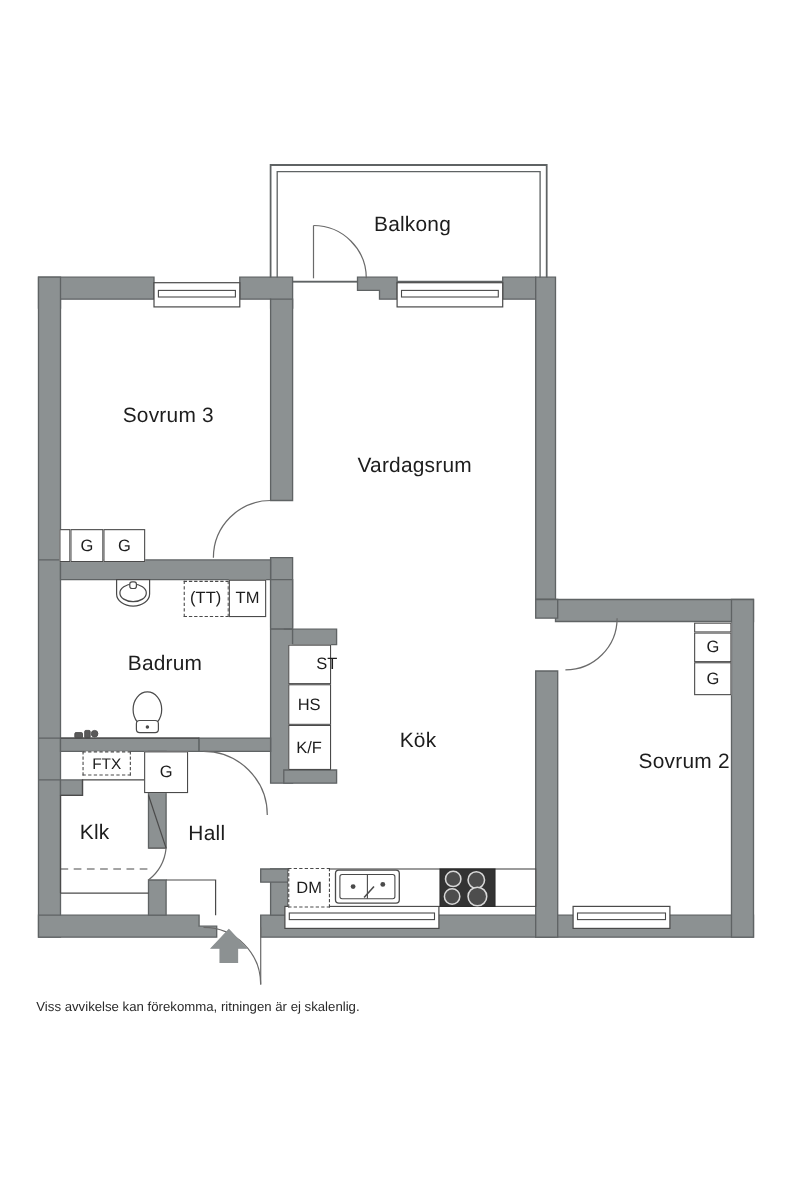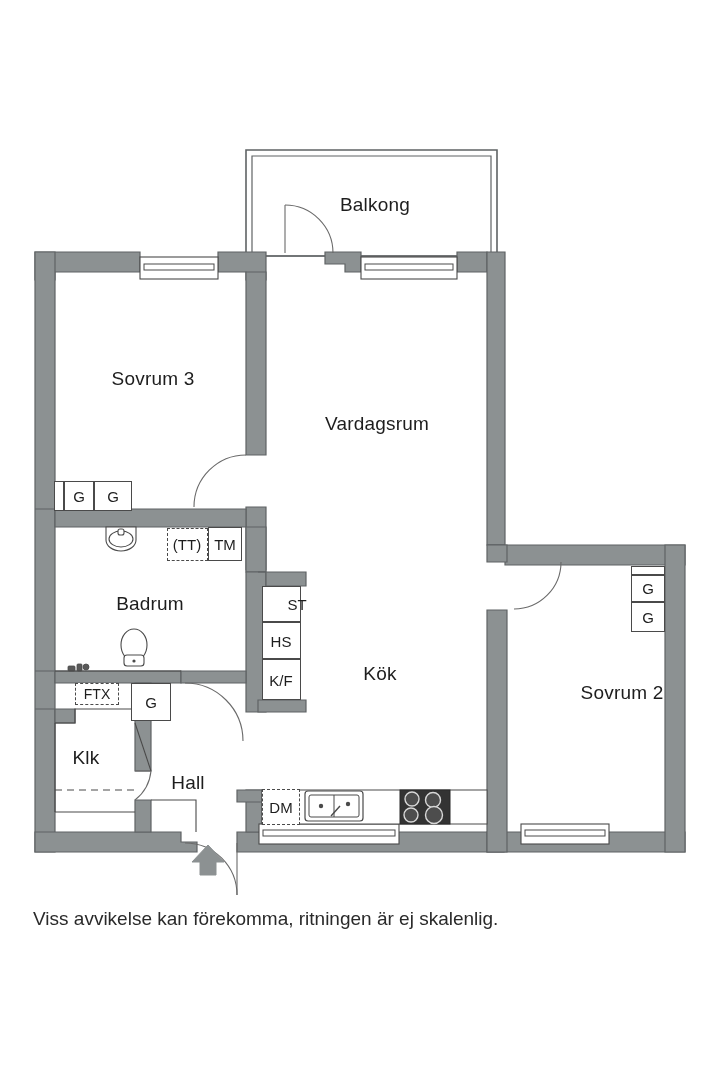--- a/index.html
+++ b/index.html
@@ -47,21 +47,21 @@
     transform: translate(-50%, -50%);
   }
   .fix-label.small {
     font-size: 14px;
   }
   .caption {
     position: absolute;
     left: 33px;
     top: 908px;
     font-family: "Liberation Sans", sans-serif;
-    font-size: 19px;
+    font-size: 12px;
     color: #2a2a2a;
     white-space: nowrap;
   }
 </style>
 </head>
 <body>
 
 <div id="plan-stage">
 
   <svg id="plan-svg" width="720" height="1080" viewBox="0 0 720 1080">
@@ -264,21 +264,21 @@
   <div style="position:absolute;left:631px;top:575px;width:34px;height:27px;background:#fff;border:1.1px solid #4a4a4a;box-sizing:border-box;"></div>
   <div style="position:absolute;left:631px;top:602px;width:34px;height:30px;background:#fff;border:1.1px solid #4a4a4a;box-sizing:border-box;"></div>
 
   <div class="room-label" style="left:375px;top:205px;">Balkong</div>
   <div class="room-label" style="left:153px;top:379px;">Sovrum 3</div>
   <div class="room-label" style="left:377px;top:424px;">Vardagsrum</div>
   <div class="room-label" style="left:150px;top:604px;">Badrum</div>
   <div class="room-label" style="left:380px;top:674px;">Kök</div>
   <div class="room-label" style="left:588px;top:693px;margin-left:34px;">Sovrum 2</div>
   <div class="room-label" style="left:86px;top:758px;">Klk</div>
-  <div class="room-label" style="left:188px;top:759px;margin-top:24px;">Hall</div>
+  <div class="room-label" style="left:188px;top:759px;">Hall</div>
 
   <div class="fix-label" style="left:79px;top:496px;">G</div>
   <div class="fix-label" style="left:113px;top:496px;">G</div>
   <div class="fix-label" style="left:187px;top:544px;">(TT)</div>
   <div class="fix-label" style="left:225px;top:544px;">TM</div>
   <div class="fix-label" style="left:281px;top:604px;margin-left:16px;">ST</div>
   <div class="fix-label" style="left:281px;top:641px;">HS</div>
   <div class="fix-label" style="left:281px;top:680px;">K/F</div>
   <div class="fix-label small" style="left:97px;top:694px;text-align:right;">FTX</div>
   <div class="fix-label" style="left:151px;top:702px;">G</div>

